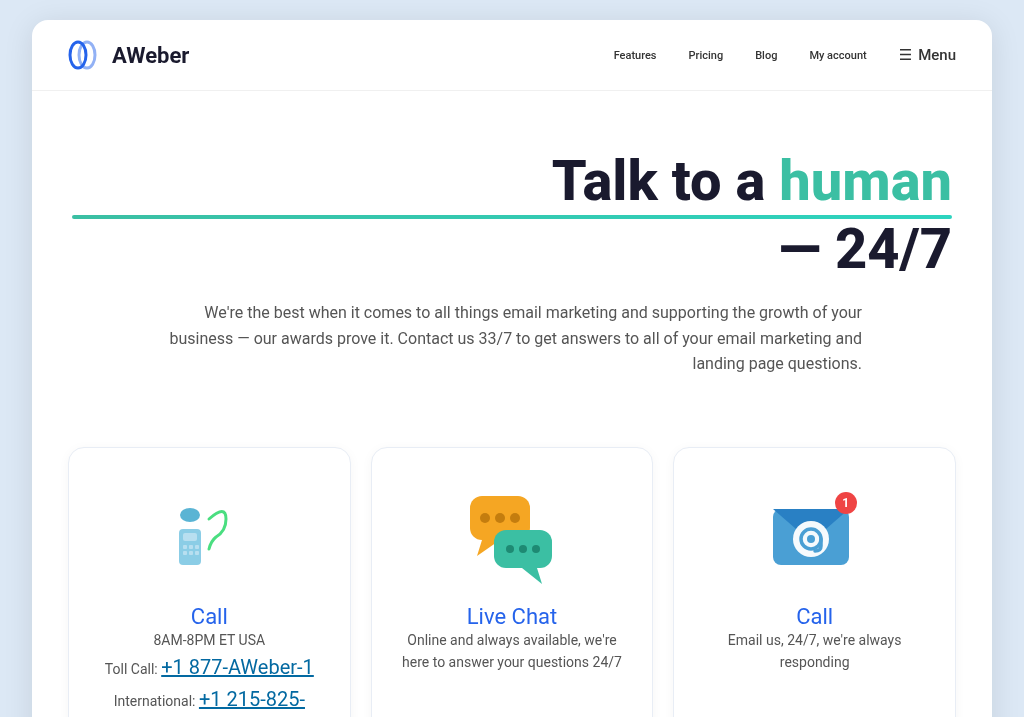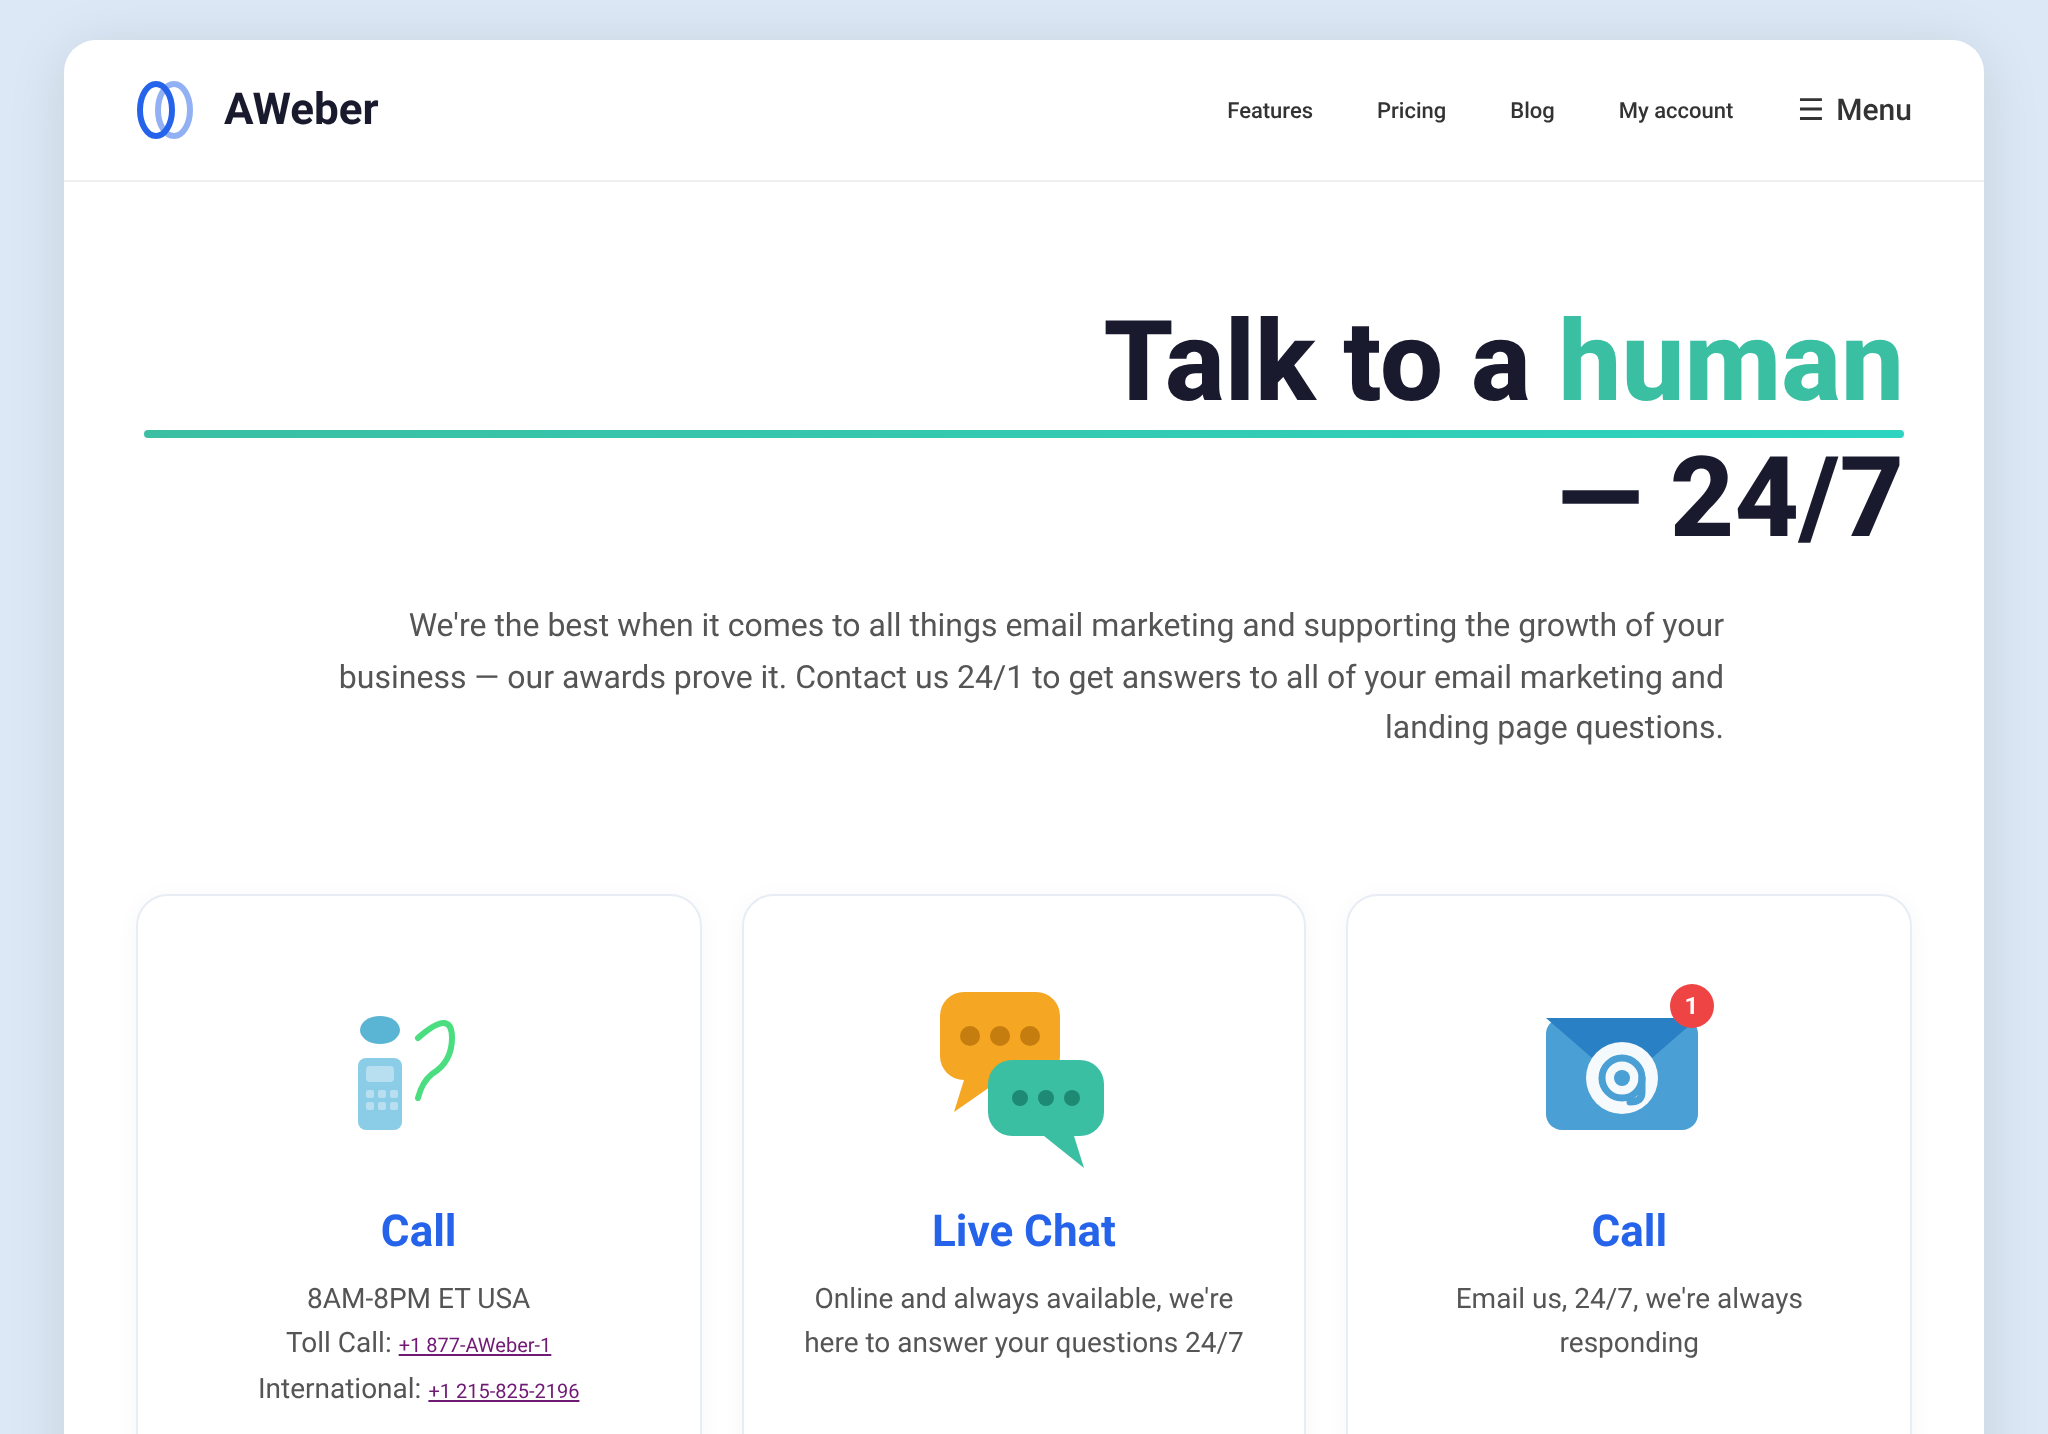--- a/index.html
+++ b/index.html
@@ -115,34 +115,33 @@
       width: 100px;
       height: 100px;
       margin: 0 auto 20px;
       display: flex;
       align-items: center;
       justify-content: center;
       position: relative;
     }
     .card-title {
       font-size: 22px;
-      font-weight: 700;
+      font-weight: 400;
       color: #2563eb;
-      margin-bottom: 10px;
       text-align: center;
     }
     .card-desc {
       color: #555;
       font-size: 14px;
       line-height: 1.6;
     }
     .card-link {
-      color: #701a75;
+      color: #0369a1;
       text-decoration: underline;
-      font-size: 10px;
+      font-size: 20px;
     }
     
     .badge {
       position: absolute;
       top: 8px;
       right: 8px;
       background: #ef4444;
       color: white;
       border-radius: 50%;
       width: 22px;
@@ -179,21 +178,21 @@
         <span>☰</span>
         <span>Menu</span>
       </div>
     </div>
   </nav>
 
   <div class="hero">
     <h1>
       <span>Talk to a </span><span class="highlight">human</span><span> — 24/7</span>
     </h1>
-    <p>We're the best when it comes to all things email marketing and supporting the growth of your business — our awards prove it. Contact us 24/1 to get answers to all of your email marketing and landing page questions.</p>
+    <p>We're the best when it comes to all things email marketing and supporting the growth of your business — our awards prove it. Contact us 33/7 to get answers to all of your email marketing and landing page questions.</p>
   </div>
 
   <div class="cards">
 
     <div class="card">
       <div class="card-icon">
 
         <svg width="100" height="100" viewBox="0 0 100 100" xmlns="http://www.w3.org/2000/svg">
 
           <g transform="translate(12, 15)">

